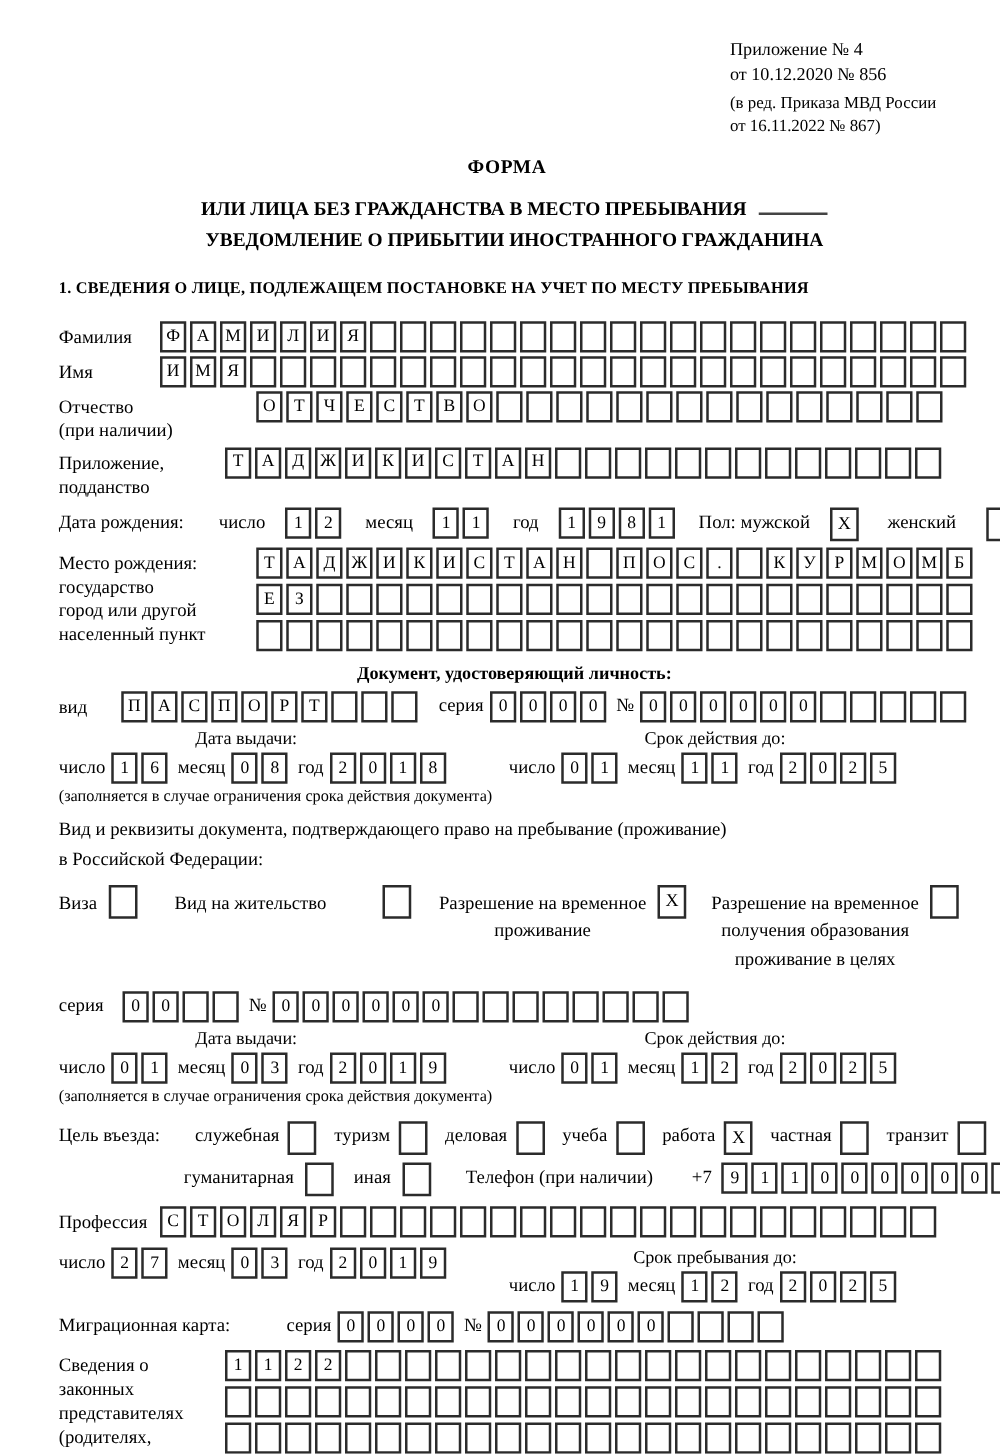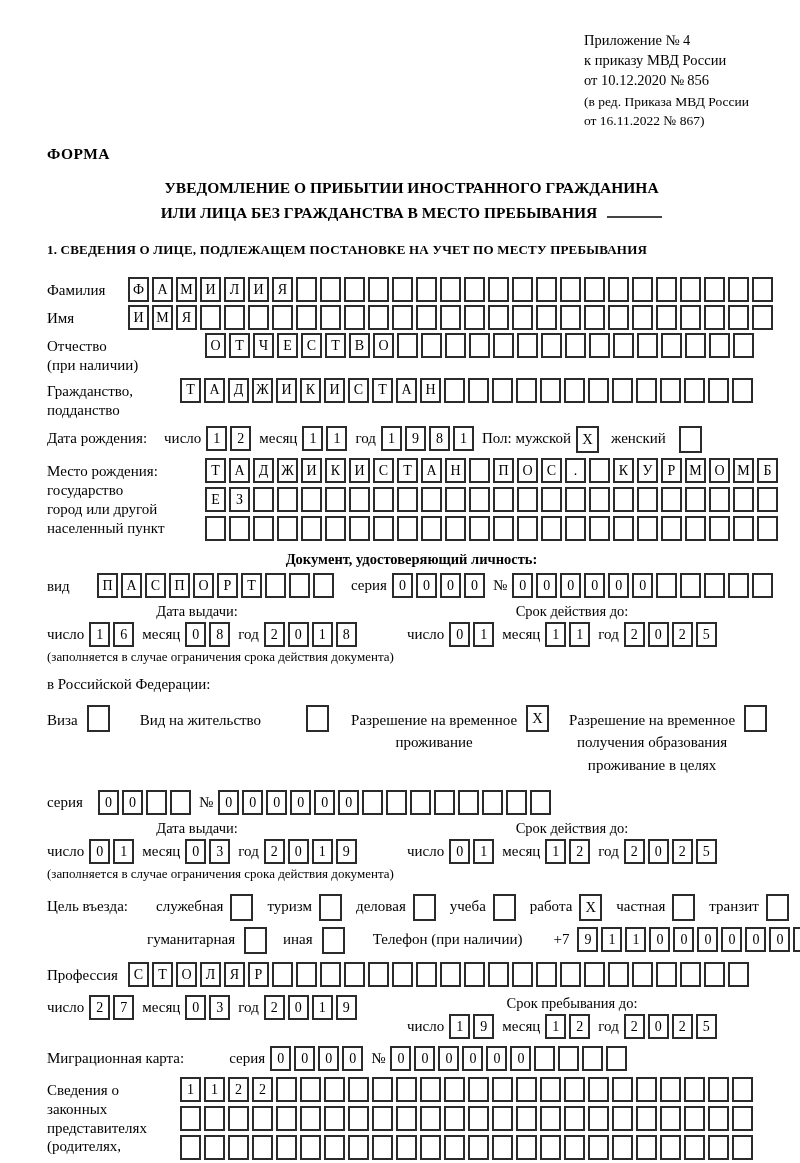--- a/index.html
+++ b/index.html
@@ -7,21 +7,21 @@
   body {
     width:800px; height:1163px; overflow:hidden;
     font-family:"Liberation Serif", serif; color:#000;
     font-size:15px;
   }
   .page { padding:30px 24px 0 47px; width:800px; }
 
   
   .appendix { width:192px; margin-left:auto; line-height:1.38; font-size:14.5px; }
   .appendix .rev { font-size:13.5px; margin-top:3px; line-height:1.4; }
-  .forma { text-align:left; font-weight:bold; font-size:15.5px; letter-spacing:.5px; margin:14px 12px 0 0; }
+  .forma { text-align:center; font-weight:bold; font-size:15.5px; letter-spacing:.5px; margin:14px 12px 0 0; }
 
   
   .title { text-align:center; font-weight:bold; font-size:15.5px; line-height:1.6; margin-top:13px; }
   .title-underline { display:inline-block; width:55px; border-bottom:2.5px solid #444; height:12px; margin-left:10px; }
   .sec-heading { font-weight:bold; font-size:13px; margin-top:17px; letter-spacing:.2px; white-space:nowrap; }
 
   
   .rows { margin-top:19px; }
   .row { display:flex; align-items:flex-start; margin-bottom:3px; }
   .flabel { flex:none; padding-top:4px; line-height:1.25; }
@@ -66,35 +66,34 @@
   .purpose2 { display:flex; align-items:flex-start; margin-top:6px; padding-left:100px; }
   .phone-prefix { padding-top:4px; margin:0 8px 0 26px; }
 </style>
 </head>
 <body>
 
 <div class="page">
 
   <div class="appendix">
     <div>Приложение № 4</div>
-    <div>к приказу МВД России</div>
     <div>от 10.12.2020 № 856</div>
     <div class="rev">
       <div>(в ред. Приказа МВД России</div>
       <div>от 16.11.2022 № 867)</div>
     </div>
   </div>
 
   <div class="forma">ФОРМА</div>
 
   <div class="title">
-    <div>УВЕДОМЛЕНИЕ О ПРИБЫТИИ ИНОСТРАННОГО ГРАЖДАНИНА</div>
     <div>
       <span>ИЛИ ЛИЦА БЕЗ ГРАЖДАНСТВА В МЕСТО ПРЕБЫВАНИЯ</span><span class="title-underline"></span>
     </div>
+    <div>УВЕДОМЛЕНИЕ О ПРИБЫТИИ ИНОСТРАННОГО ГРАЖДАНИНА</div>
   </div>
 
   <div class="sec-heading">1. СВЕДЕНИЯ О ЛИЦЕ, ПОДЛЕЖАЩЕМ ПОСТАНОВКЕ НА УЧЕТ ПО МЕСТУ ПРЕБЫВАНИЯ</div>
 
   <div class="rows">
 
     <div class="row">
       <div class="flabel w-name">Фамилия</div>
       <div class="cells">
           <span class="cell">Ф</span>
@@ -187,21 +186,21 @@
           <span class="cell"></span>
           <span class="cell"></span>
           <span class="cell"></span>
           <span class="cell"></span>
           <span class="cell"></span>
         </div>
     </div>
 
     <div class="row">
       <div class="flabel w-cit">
-        <div>Гражданство,</div>
+        <div>Приложение,</div>
         <div>подданство</div>
       </div>
       <div class="cells">
           <span class="cell">Т</span>
           <span class="cell">А</span>
           <span class="cell">Д</span>
           <span class="cell">Ж</span>
           <span class="cell">И</span>
           <span class="cell">К</span>
           <span class="cell">И</span>
@@ -218,21 +217,21 @@
           <span class="cell"></span>
           <span class="cell"></span>
           <span class="cell"></span>
           <span class="cell"></span>
           <span class="cell"></span>
           <span class="cell"></span>
           <span class="cell"></span>
         </div>
     </div>
 
-    <div class="row" style="margin-top:7px;">
+    <div class="row" style="margin-top:7px;gap:11px;">
       <div class="inline-lbl first">Дата рождения:</div>
       <div class="inline-lbl gap-l">число</div>
       <div class="cells">
           <span class="cell">1</span>
           <span class="cell">2</span>
         </div>
       <div class="inline-lbl">месяц</div>
       <div class="cells">
           <span class="cell">1</span>
           <span class="cell">1</span>
@@ -419,20 +418,21 @@
               <span class="cell">0</span>
               <span class="cell">2</span>
               <span class="cell">5</span>
             </div>
         </div>
       </div>
     </div>
     <div class="note">(заполняется в случае ограничения срока действия документа)</div>
 
     <div class="intro">
+      <div>Вид и реквизиты документа, подтверждающего право на пребывание (проживание)</div>
       <div>в Российской Федерации:</div>
     </div>
 
     <div class="opts">
       <div class="opt">
         <div class="olabel">Виза</div>
         <div class="checkbox"></div>
       </div>
       <div class="opt" style="margin-left:30px;gap:36px;">
         <div class="olabel">Вид на жительство</div>

